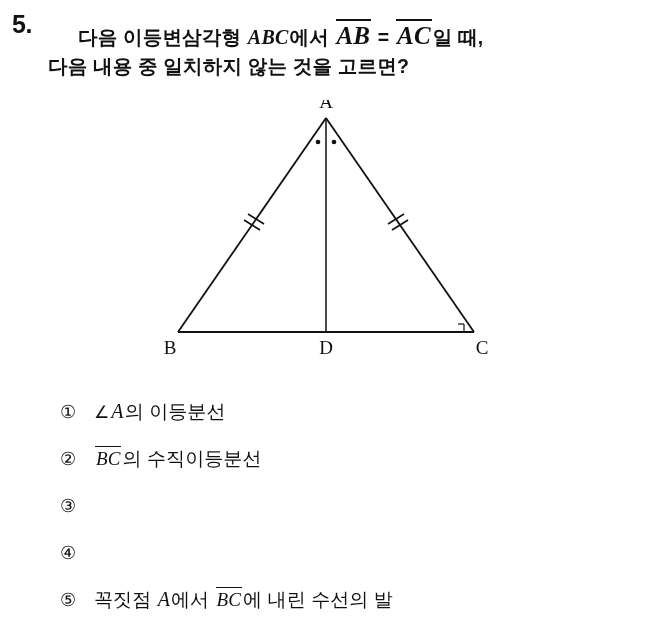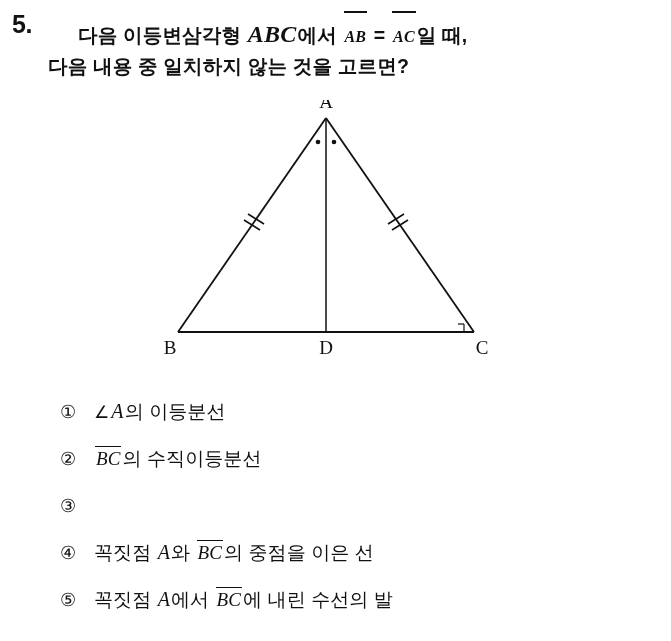--- a/index.html
+++ b/index.html
@@ -55,32 +55,32 @@
     font-weight: bold;
     font-size: 19.5px;
     white-space: nowrap;
     letter-spacing: 0.2px;
     text-align: center;
   }
   .mathit {
     font-family: "Liberation Serif", serif;
     font-style: italic;
     font-weight: bold;
-    font-size: 24px;
+    font-size: 20px;
     padding: 0 1px;
   }
   .seg {
     display: inline-block;
     position: relative;
     font-family: "Liberation Serif", serif;
     font-style: italic;
     font-weight: bold;
-    font-size: 16px;
-    padding: 14px 1px;
-    margin: 0 1px;
+    font-size: 25px;
+    padding: 0 1px;
+    margin: 8px 1px;
   }
   .seg::before {
     content: "";
     position: absolute;
     left: 0;
     right: 0;
     top: -3px;
     height: 1.6px;
     background: #111111;
   }
@@ -217,21 +217,20 @@
       <span class="choice-mark">②</span>
       <span class="choice-text"><span class="seg-thin">BC</span><span>의 수직이등분선</span></span>
     </div>
 
     <div class="choice">
       <span class="choice-mark">③</span>
     </div>
 
     <div class="choice">
       <span class="choice-mark">④</span>
-      <span class="choice-text"><span>꼭짓점 </span><span class="italic-var">A</span><span>와 </span><span class="seg-thin">BC</span><span>의 중점을 이은 선</span></span>
     </div>
 
     <div class="choice">
       <span class="choice-mark">⑤</span>
       <span class="choice-text"><span>꼭짓점 </span><span class="italic-var">A</span><span>에서 </span><span class="seg-thin">BC</span><span>에 내린 수선의 발</span></span>
     </div>
 
   </div>
 
 </div>

